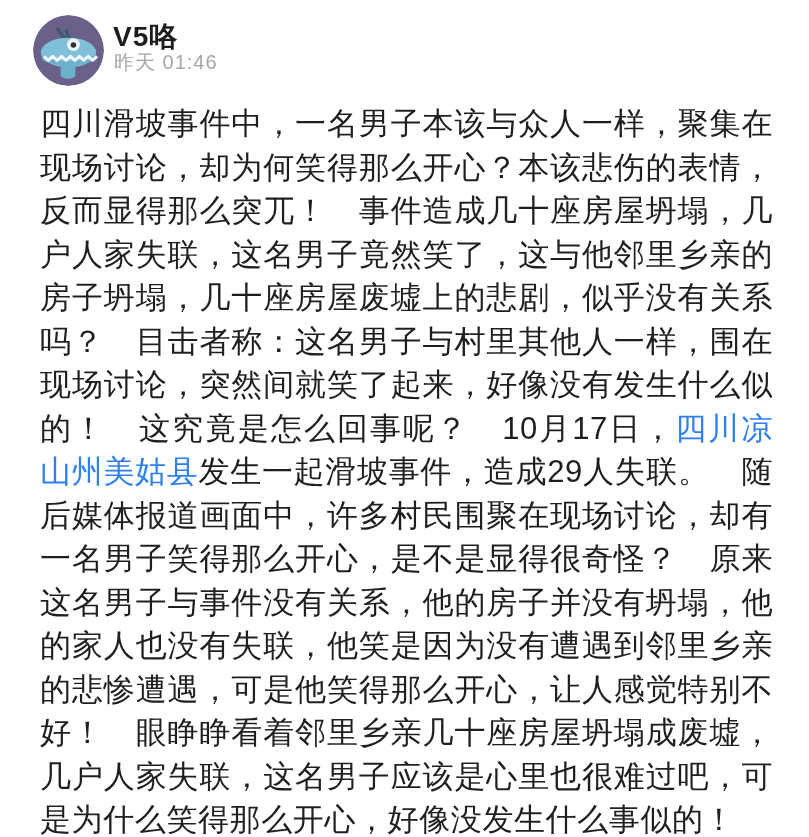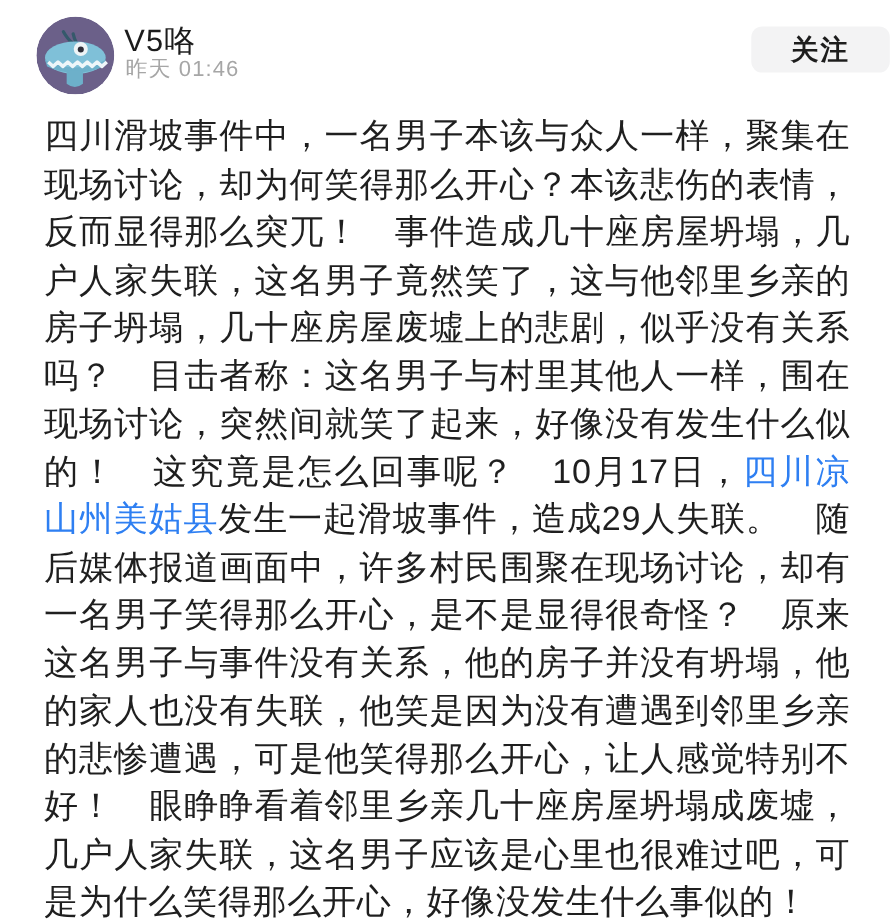--- a/index.html
+++ b/index.html
@@ -20,21 +20,21 @@
     width: 71px; height: 71px;
     border-radius: 50%;
     overflow: hidden;
     cursor: pointer;
   }
   .avatar svg { display: block; width: 71px; height: 71px; }
   .author-name {
     position: absolute;
     left: 113px; top: 18px;
     font-size: 28px;
-    font-weight: 400;
+    font-weight: 700;
     color: #1c1c1c;
     letter-spacing: 1px;
     cursor: pointer;
   }
   .timestamp {
     position: absolute;
     left: 114px; top: 49px;
     font-size: 20px;
     color: var(--timestamp, #a6a6a6);
     letter-spacing: 1px;
@@ -96,19 +96,18 @@
 
           <path d="M28 50 h15 v12 q-7.5 6 -15 0 z" fill="#6db0ca"></path>
         </svg>
       </span>
     </div>
 
     <div class="author-name">V5咯</div>
 
     <div class="timestamp">昨天 01:46</div>
 
-    <button class="follow-btn">关注</button>
 
   </div>
 
   <div class="post-text"><span>四川滑坡事件中，一名男子本该与众人一样，聚集在现场讨论，却为何笑得那么开心？本该悲伤的表情，反而显得那么突兀！　事件造成几十座房屋坍塌，几户人家失联，这名男子竟然笑了，这与他邻里乡亲的房子坍塌，几十座房屋废墟上的悲剧，似乎没有关系吗？　目击者称：这名男子与村里其他人一样，围在现场讨论，突然间就笑了起来，好像没有发生什么似的！　这究竟是怎么回事呢？　10月17日，</span><a class="topic-link">四川凉山州美姑县</a><span>发生一起滑坡事件，造成29人失联。　随后媒体报道画面中，许多村民围聚在现场讨论，却有一名男子笑得那么开心，是不是显得很奇怪？　原来这名男子与事件没有关系，他的房子并没有坍塌，他的家人也没有失联，他笑是因为没有遭遇到邻里乡亲的悲惨遭遇，可是他笑得那么开心，让人感觉特别不好！　眼睁睁看着邻里乡亲几十座房屋坍塌成废墟，几户人家失联，这名男子应该是心里也很难过吧，可是为什么笑得那么开心，好像没发生什么事似的！</span></div>
 
 </div>
 
 </body></html>

